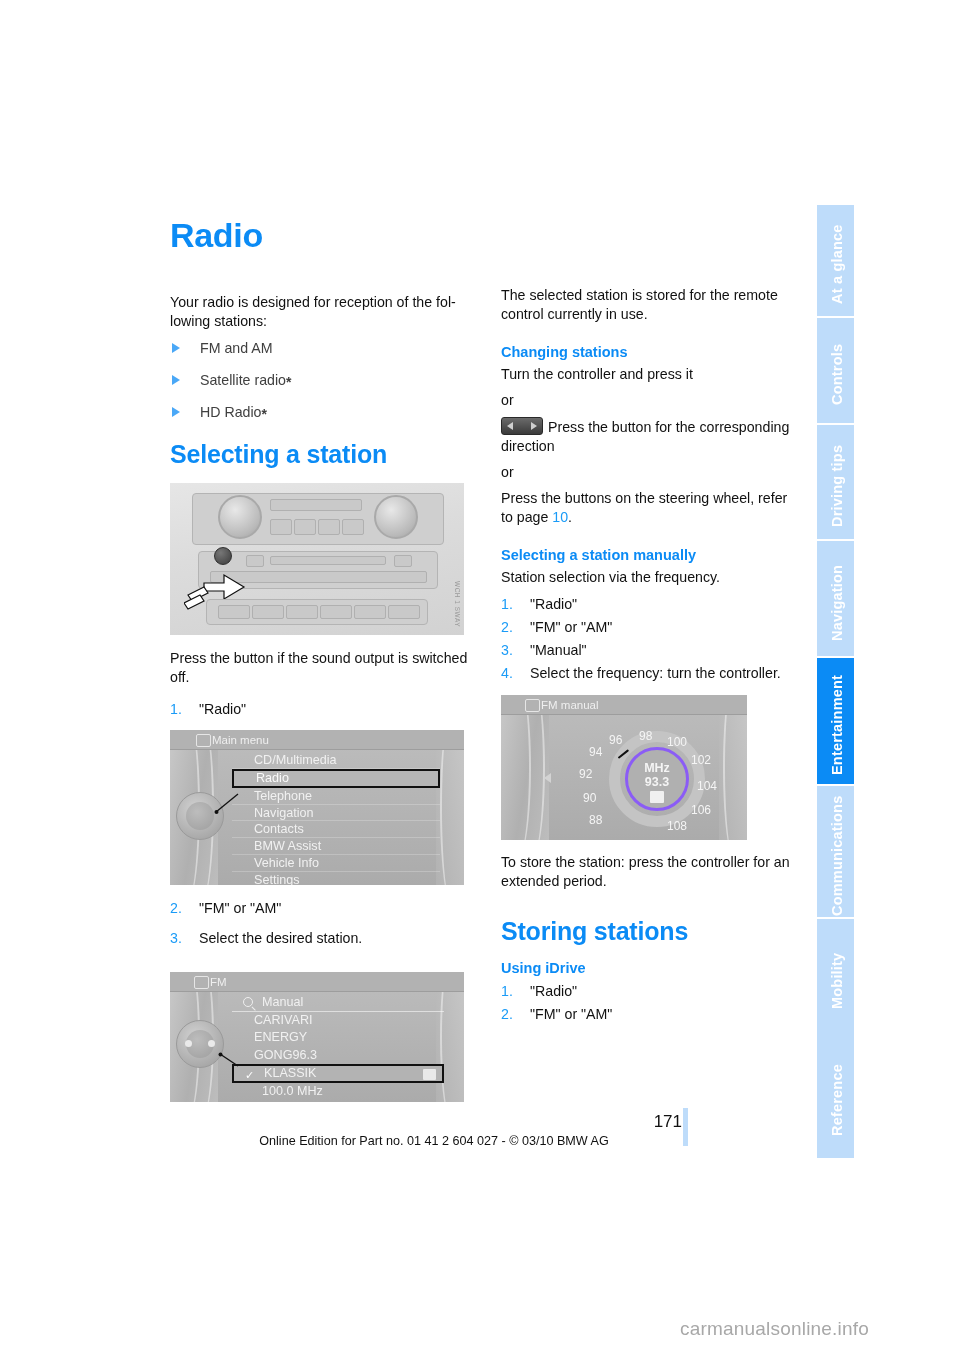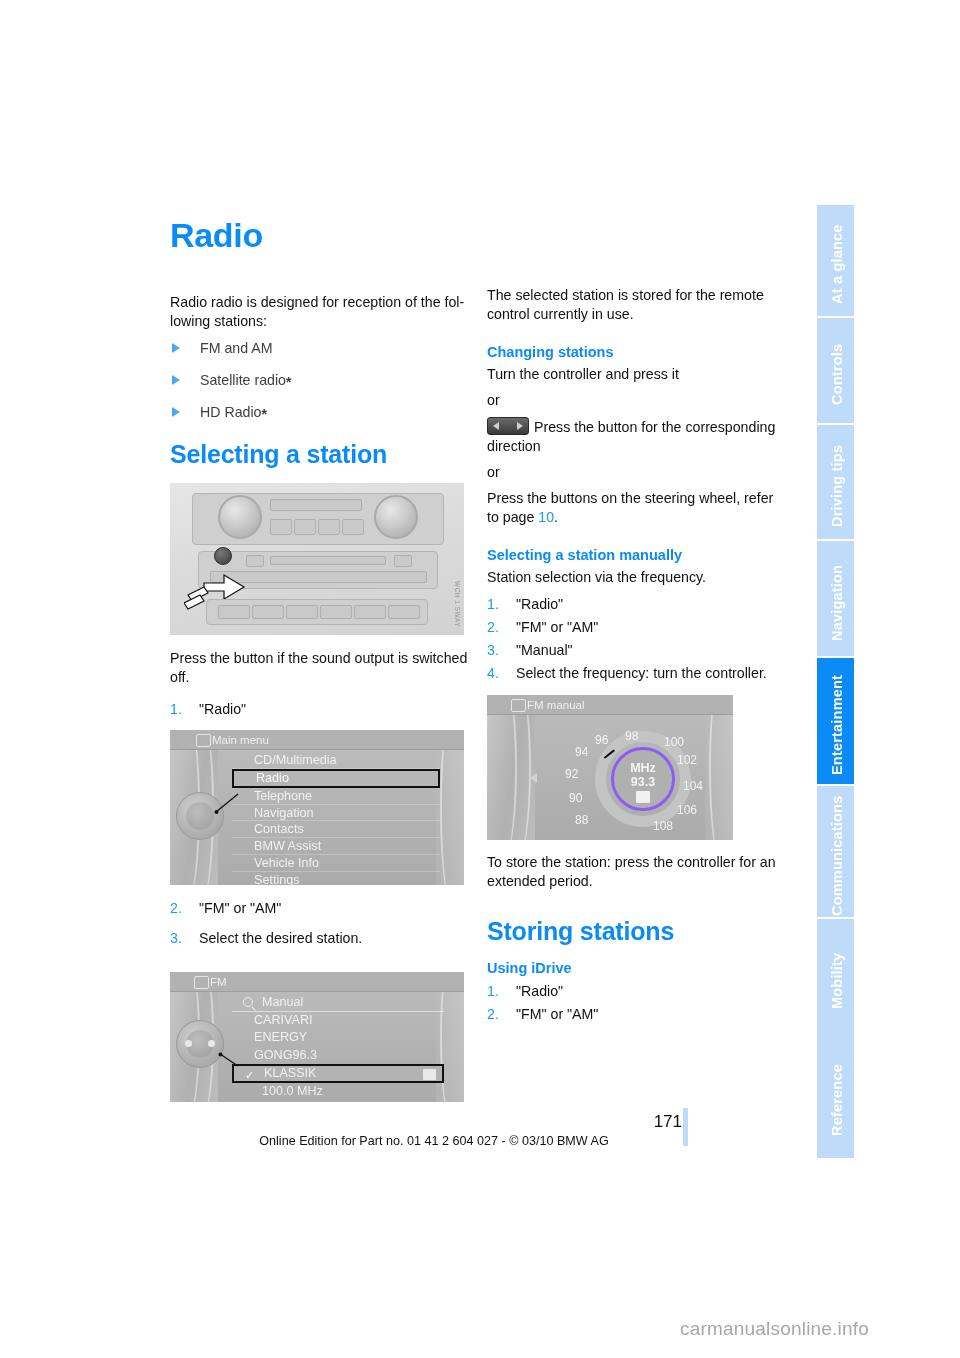--- a/index.html
+++ b/index.html
@@ -62,21 +62,21 @@
     width: 3px;
     background: #ffffff;
   }
 
   
   .col {
     position: absolute;
     width: 300px;
   }
   .col-left  { left: 170px; top: 216px; }
-  .col-right { left: 487px; top: 286px; }
+  .col-right { left: 501px; top: 286px; }
 
   h1.chapter {
     font-size: 34px;
     font-weight: bold;
     color: #0b8bf5;
     margin: 0 0 38px 0;
     letter-spacing: -0.3px;
   }
   h2.sec {
     font-size: 25px;
@@ -516,21 +516,21 @@
       <span class="tab-accent"></span>
       <span>Reference</span>
     </div>
   </div>
 
   <div class="col col-left">
 
     <h1 class="chapter">Radio</h1>
 
     <p class="body">
-      <span>Radio radio is designed for reception of the fol-</span><br>
+      <span>Your radio is designed for reception of the fol-</span><br>
       <span>lowing stations:</span>
     </p>
 
     <ul class="bullets">
       <li>
         <span class="tri"></span>
         <span>FM and AM</span><sup class="star"></sup>
       </li>
       <li>
         <span class="tri"></span>
@@ -733,21 +733,21 @@
           <div class="mhz-val">93.3</div>
           <div class="dial-badge"></div>
         </div>
 
         <span class="dial-tick" style="left:88px;  top:98px;">88</span>
         <span class="dial-tick" style="left:82px;  top:76px;">90</span>
         <span class="dial-tick" style="left:78px;  top:52px;">92</span>
         <span class="dial-tick" style="left:88px;  top:30px;">94</span>
         <span class="dial-tick" style="left:108px; top:18px;">96</span>
         <span class="dial-tick" style="left:138px; top:14px;">98</span>
-        <span class="dial-tick" style="left:166px; top:20px;margin-left:11px;">100</span>
+        <span class="dial-tick" style="left:166px; top:20px;">100</span>
         <span class="dial-tick" style="left:190px; top:38px;">102</span>
         <span class="dial-tick" style="left:196px; top:64px;">104</span>
         <span class="dial-tick" style="left:190px; top:88px;">106</span>
         <span class="dial-tick" style="left:166px; top:104px;">108</span>
       </div>
     </div>
 
     <p class="body" style="margin-top:13px">
       <span>To store the station: press the controller for an</span><br>
       <span>extended period.</span>

